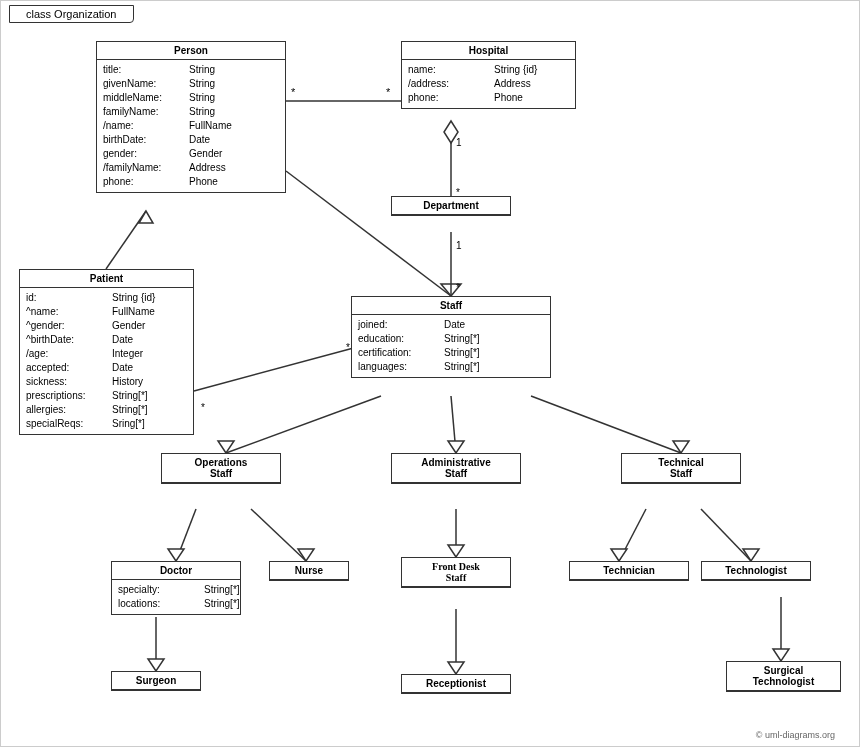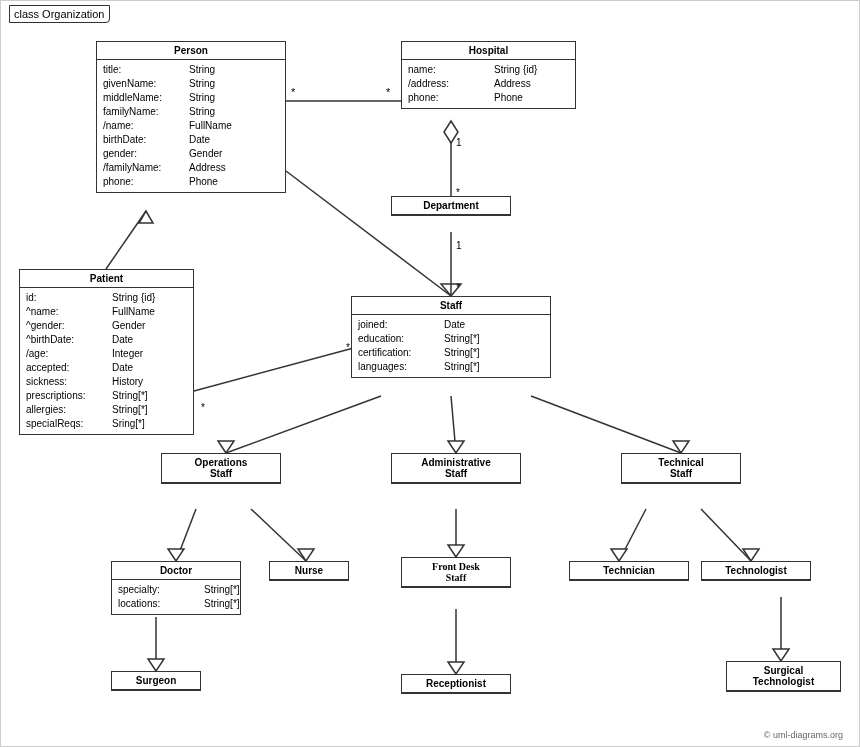--- a/index.html
+++ b/index.html
@@ -16,21 +16,21 @@
       width: 860px;
       height: 747px;
       position: relative;
       border: 1px solid #ccc;
     }
     .diagram-title {
       position: absolute;
       top: 4px;
       left: 8px;
       border: 1px solid #333;
-      padding: 2px 4px;
+      padding: 2px 16px;
       font-size: 11px;
       background: #fff;
       border-bottom-right-radius: 4px;
     }
     .uml-class {
       position: absolute;
       border: 1.5px solid #333;
       background: #fff;
       font-size: 10px;
     }
@@ -56,21 +56,21 @@
     svg#lines {
       position: absolute;
       top: 0; left: 0;
       width: 860px;
       height: 747px;
       pointer-events: none;
     }
     .copyright {
       position: absolute;
       bottom: 6px;
-      right: 16px;
+      right: 24px;
       font-size: 9px;
       color: #666;
     }
   </style>
 </head>
 <body>
 
 <div id="diagram-container">
   <div class="diagram-title">class Organization</div>
 

